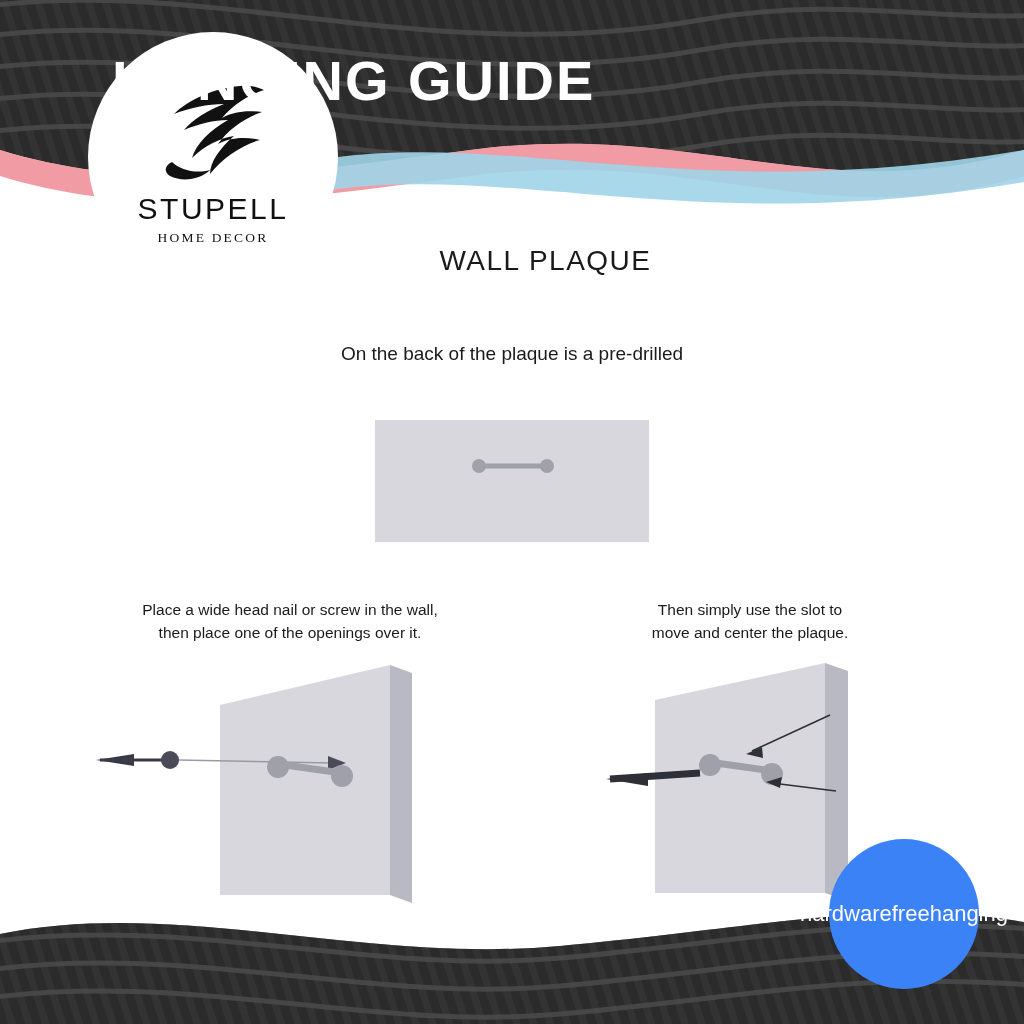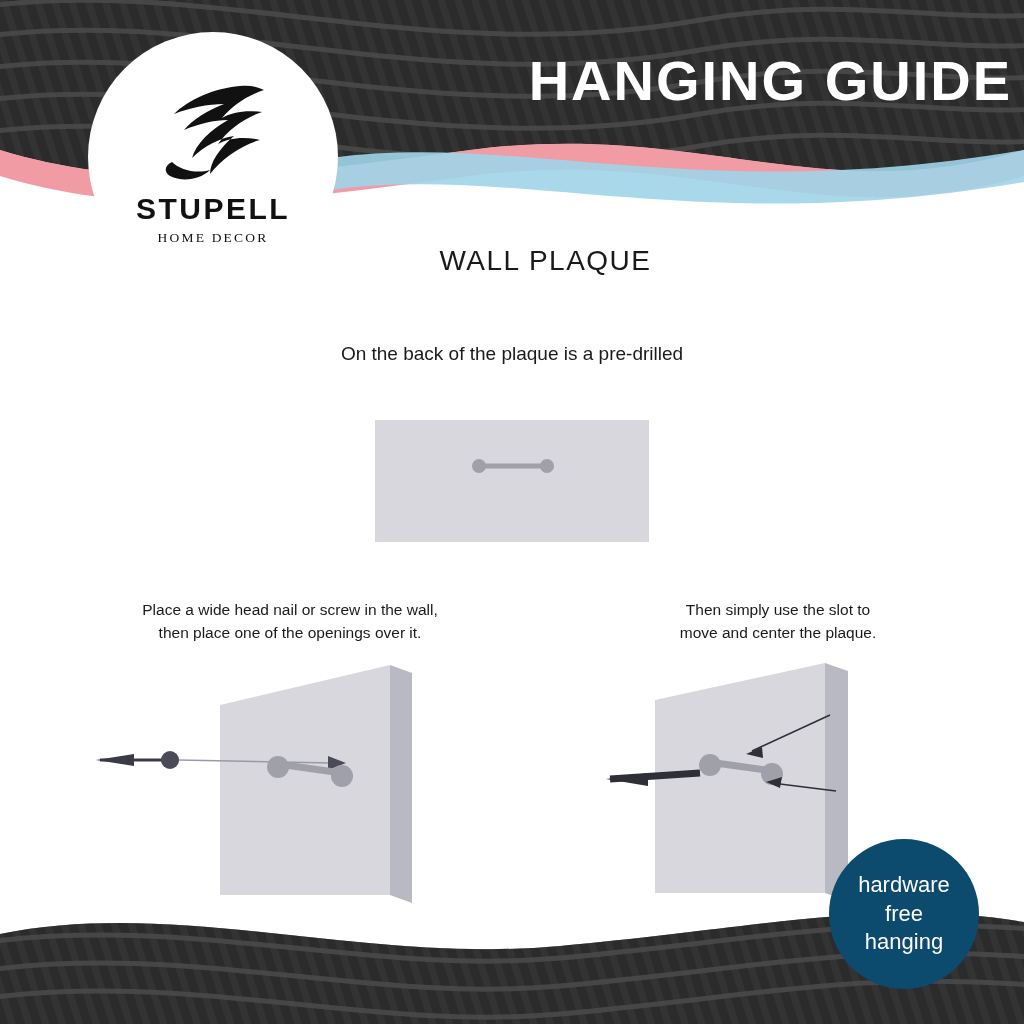--- a/index.html
+++ b/index.html
@@ -45,40 +45,40 @@
   }
   #logo-mark {
     margin-top: 38px;
     width: 130px;
     height: 120px;
   }
   #logo-name {
     font-size: 30px;
     letter-spacing: 2.5px;
     color: #111111;
-    font-weight: 700;
+    font-weight: 400;
     margin-top: 2px;
     font-family: "Liberation Sans", sans-serif;
   }
   #logo-tag {
     font-size: 13.5px;
     letter-spacing: 2.2px;
     color: #111111;
     margin-top: 4px;
     font-family: Liberation Serif, serif;
   }
 
   
   #guide-title {
     position: absolute;
     left: 0;
     top: 48px;
     width: 1012px;
-    text-align: right;
-    padding-left: 88px;
+    text-align: left;
+    padding-left: 112px;
     box-sizing: border-box;
     color: #ffffff;
     font-size: 56px;
     font-weight: 700;
     letter-spacing: 2px;
   }
 
   #product-type {
     position: absolute;
     left: 0;
@@ -121,36 +121,36 @@
 
   
   .step-caption {
     position: absolute;
     text-align: center;
     font-size: 15.5px;
     line-height: 1.5;
     color: #1a1a1a;
   }
   #step2-caption { left: 55px; top: 598px; width: 470px; }
-  #step3-caption { left: 568px; top: 598px; width: 420px; }
+  #step3-caption { left: 540px; top: 598px; width: 420px; }
 
   #illus-left  { position: absolute; left: 60px;  top: 655px; width: 420px; height: 270px; }
   #illus-right { position: absolute; left: 600px; top: 655px; width: 360px; height: 270px; }
 
   
   #hardware-bubble {
     position: absolute;
     right: 45px;
     bottom: 35px;
     width: 150px;
     height: 150px;
     border-radius: 50%;
-    background: #0c4a6e;
+    background: #3b82f6;
     display: flex;
-    flex-direction: column;
+    flex-direction: row;
     align-items: center;
     justify-content: center;
     color: #ffffff;
     font-size: 22px;
     line-height: 1.3;
     text-align: center;
   }
 </style>
 </head>
 <body>

